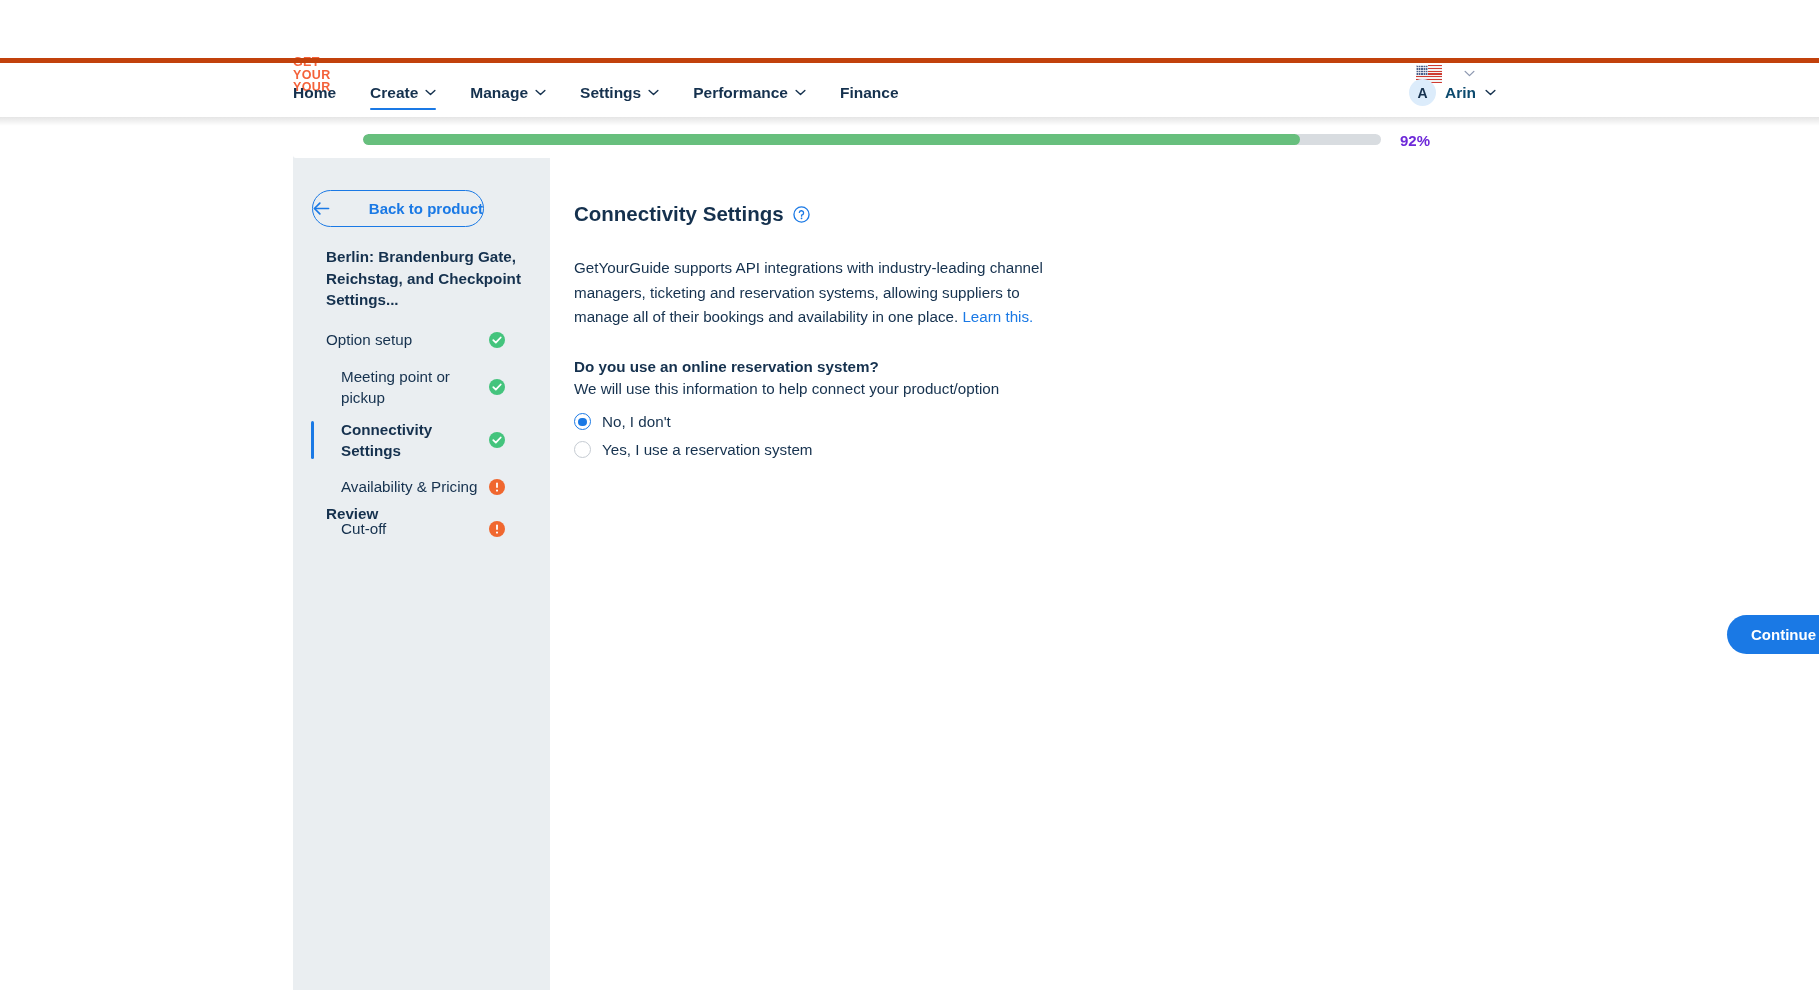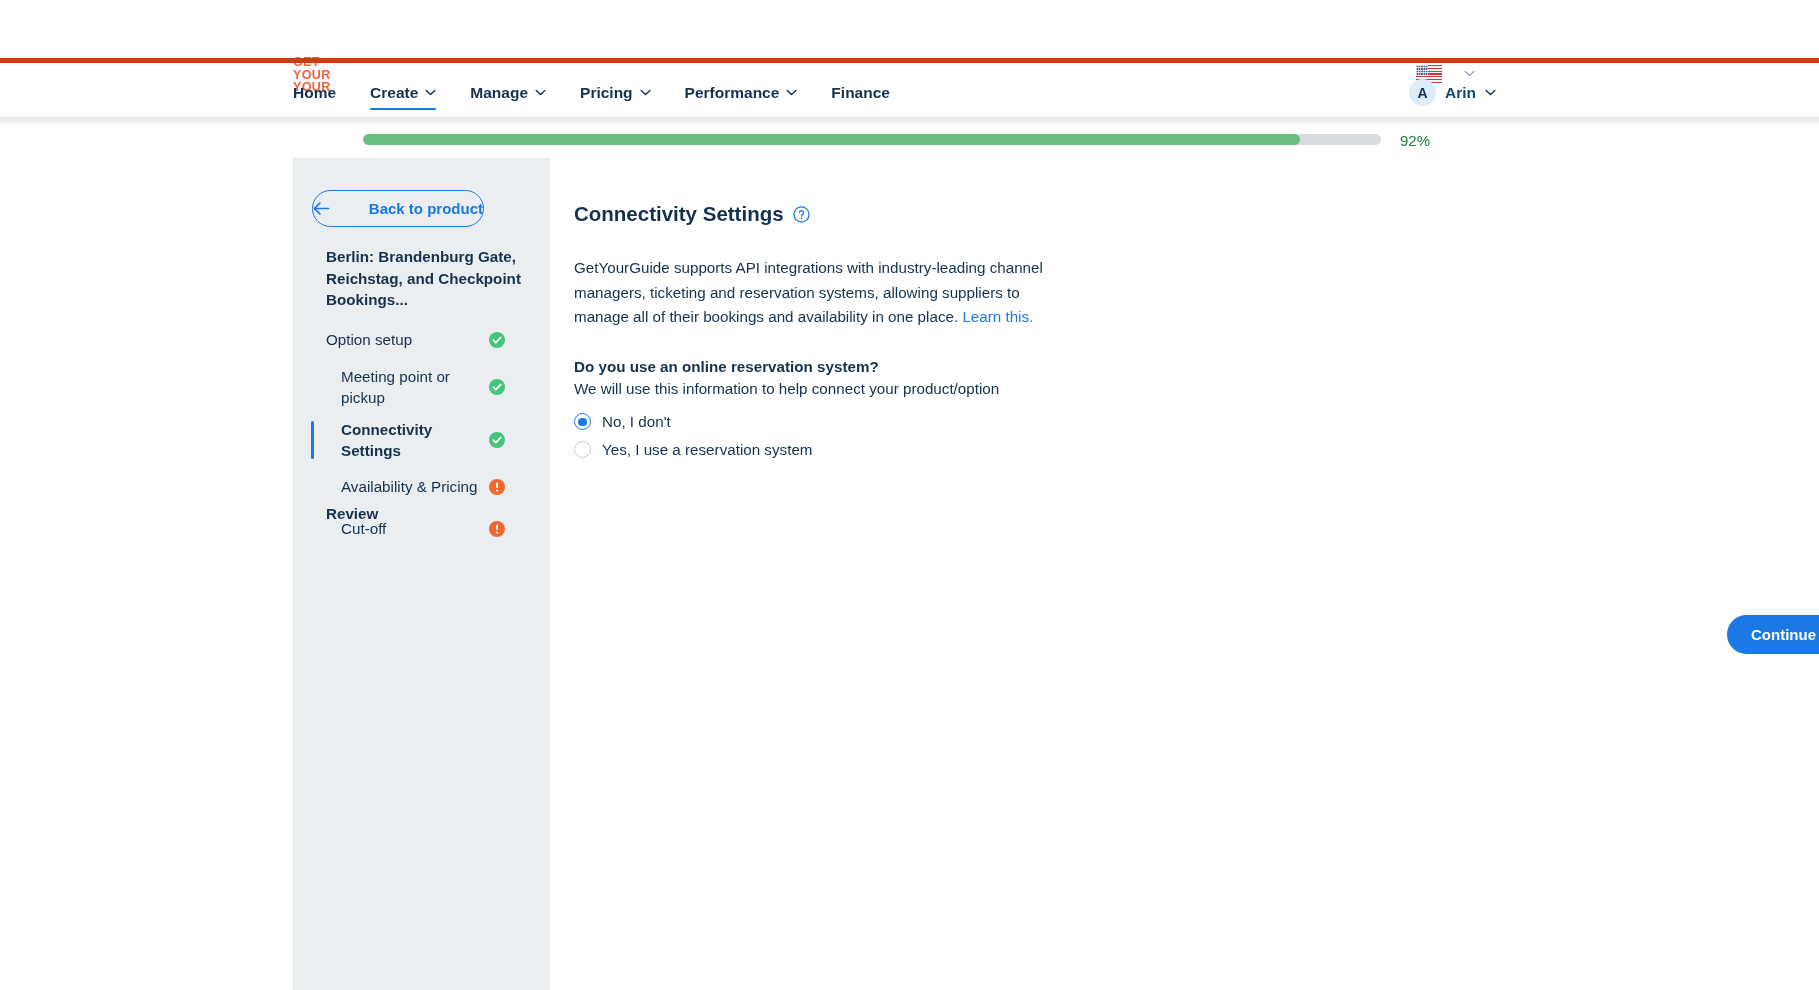--- a/index.html
+++ b/index.html
@@ -95,21 +95,21 @@
   .progress-track {
     position: absolute; left: 70px; top: 9px; width: 1018px; height: 11px;
     background: #d8dce0; border-radius: 6px; overflow: hidden;
   }
   .progress-fill {
     position: absolute; left: 0; top: 0; height: 100%;
     background: #67bf7d; border-radius: 6px;
   }
   .progress-pct {
     position: absolute; left: 1400px; top: 132px; z-index: 21;
-    color: #15803d; font-size: 15px; font-weight: 400;
+    color: #6d28d9; font-size: 15px; font-weight: 700;
   }
 
   
   .body-wrap {
     position: absolute; left: 0; top: 152px; width: 1819px; height: 838px;
     background: #ffffff;
   }
 
   
   .sidebar {
@@ -246,21 +246,21 @@
         </div>
 
         <div class="nav-item">
           <span>Manage</span>
           <svg class="caret" viewBox="0 0 12 8">
             <path d="M1 1.6 L6 6.4 L11 1.6" fill="none" stroke="#15314e" stroke-width="1.6" stroke-linecap="round" stroke-linejoin="round"></path>
           </svg>
         </div>
 
         <div class="nav-item">
-          <span>Pricing</span>
+          <span>Settings</span>
           <svg class="caret" viewBox="0 0 12 8">
             <path d="M1 1.6 L6 6.4 L11 1.6" fill="none" stroke="#15314e" stroke-width="1.6" stroke-linecap="round" stroke-linejoin="round"></path>
           </svg>
         </div>
 
         <div class="nav-item">
           <span>Performance</span>
           <svg class="caret" viewBox="0 0 12 8">
             <path d="M1 1.6 L6 6.4 L11 1.6" fill="none" stroke="#15314e" stroke-width="1.6" stroke-linecap="round" stroke-linejoin="round"></path>
           </svg>
@@ -294,21 +294,21 @@
     <div class="sidebar">
 
       <button class="back-btn">
         <svg class="back-arrow" viewBox="0 0 18 14">
           <path d="M7.2 1.2 L1.4 7 L7.2 12.8" fill="none" stroke="#1a79e5" stroke-width="1.8" stroke-linecap="round" stroke-linejoin="round"></path>
           <path d="M1.6 7 H16.6" fill="none" stroke="#1a79e5" stroke-width="1.8" stroke-linecap="round"></path>
         </svg>
         <span>Back to product</span>
       </button>
 
-      <div class="product-title">Berlin: Brandenburg Gate, Reichstag, and Checkpoint Bookings...</div>
+      <div class="product-title">Berlin: Brandenburg Gate, Reichstag, and Checkpoint Settings...</div>
 
       <div class="steps">
 
         <div class="step">
           <span class="label">Option setup</span>
           <svg class="step-icon" viewBox="0 0 16 16">
             <circle cx="8" cy="8" r="8" fill="#44c47d"></circle>
             <path d="M4.3 8.2 L6.8 10.6 L11.7 5.5" fill="none" stroke="#ffffff" stroke-width="1.8" stroke-linecap="round" stroke-linejoin="round"></path>
           </svg>
         </div>

